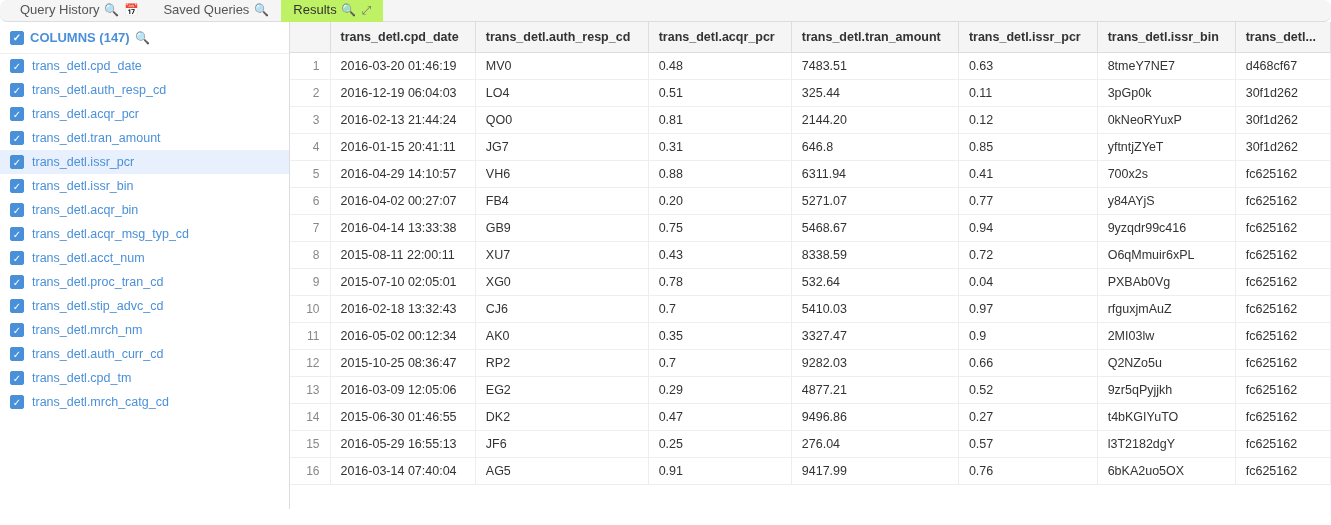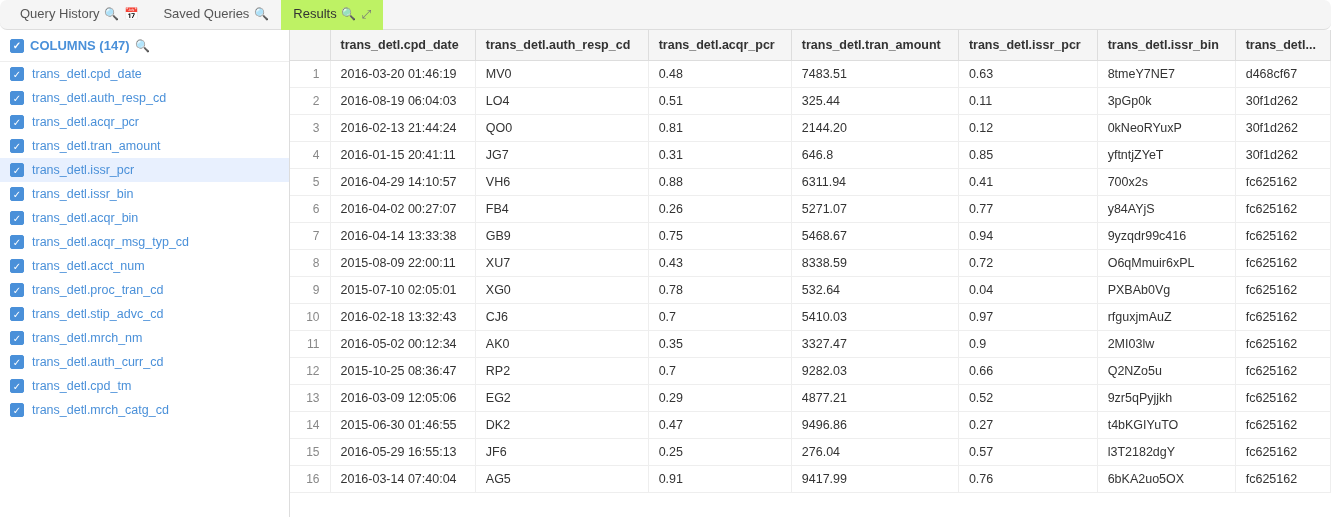--- a/index.html
+++ b/index.html
@@ -2,21 +2,21 @@
 <html><head>
   <meta charset="utf-8">
   <style>
     * { box-sizing: border-box; margin: 0; padding: 0; }
     body { font-family: -apple-system, BlinkMacSystemFont, 'Segoe UI', Arial, sans-serif; font-size: 13px; background: #fff; color: #333; overflow: hidden; }
 
     
     .top-nav {
       display: flex;
       align-items: center;
-      height: 30px;
+      height: 22px;
       border-bottom: 1px solid #ddd;
       background: #f5f5f5;
       padding: 0 8px;
       gap: 0;
       border-radius: 7px;
     }
     .nav-item {
       display: flex;
       align-items: center;
       gap: 5px;
@@ -252,21 +252,21 @@
             <td>2016-03-20 01:46:19</td>
             <td>MV0</td>
             <td>0.48</td>
             <td>7483.51</td>
             <td>0.63</td>
             <td>8tmeY7NE7</td>
             <td>d468cf67</td>
           </tr>
           <tr>
             <td>2</td>
-            <td>2016-08-19 06:04:03</td>
+            <td>2016-12-19 06:04:03</td>
             <td>LO4</td>
             <td>0.51</td>
             <td>325.44</td>
             <td>0.11</td>
             <td>3pGp0k</td>
             <td>30f1d262</td>
           </tr>
           <tr>
             <td>3</td>
             <td>2016-02-13 21:44:24</td>
@@ -294,39 +294,39 @@
             <td>0.88</td>
             <td>6311.94</td>
             <td>0.41</td>
             <td>700x2s</td>
             <td>fc625162</td>
           </tr>
           <tr>
             <td>6</td>
             <td>2016-04-02 00:27:07</td>
             <td>FB4</td>
-            <td>0.26</td>
+            <td>0.20</td>
             <td>5271.07</td>
             <td>0.77</td>
             <td>y84AYjS</td>
             <td>fc625162</td>
           </tr>
           <tr>
             <td>7</td>
             <td>2016-04-14 13:33:38</td>
             <td>GB9</td>
             <td>0.75</td>
             <td>5468.67</td>
             <td>0.94</td>
             <td>9yzqdr99c416</td>
             <td>fc625162</td>
           </tr>
           <tr>
             <td>8</td>
-            <td>2015-08-09 22:00:11</td>
+            <td>2015-08-11 22:00:11</td>
             <td>XU7</td>
             <td>0.43</td>
             <td>8338.59</td>
             <td>0.72</td>
             <td>O6qMmuir6xPL</td>
             <td>fc625162</td>
           </tr>
           <tr>
             <td>9</td>
             <td>2015-07-10 02:05:01</td>

